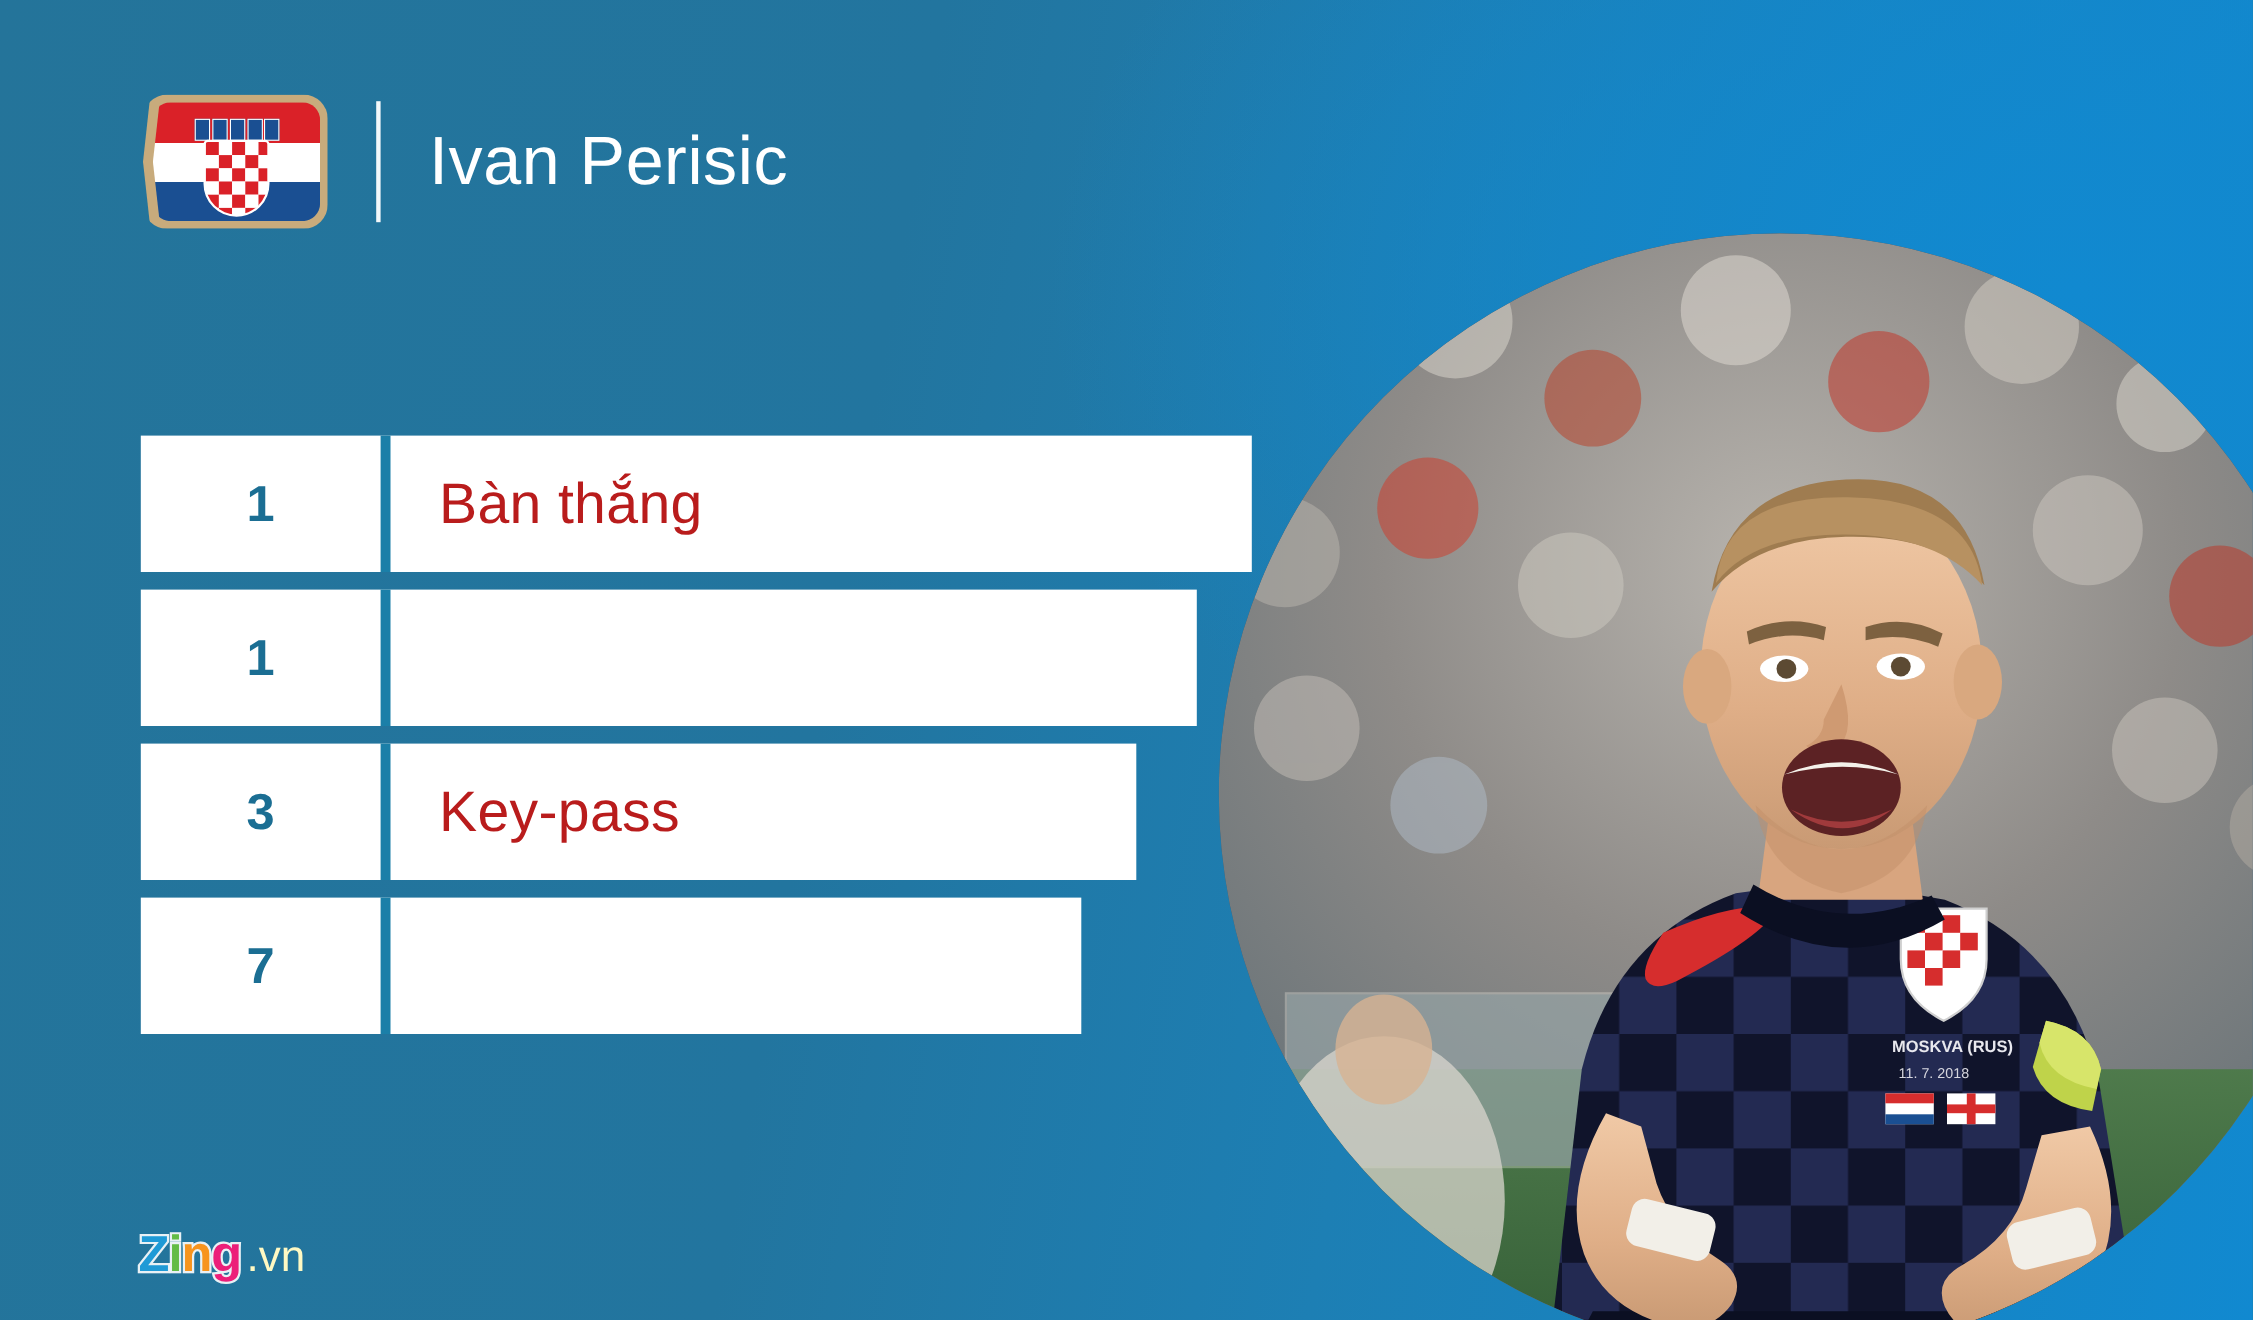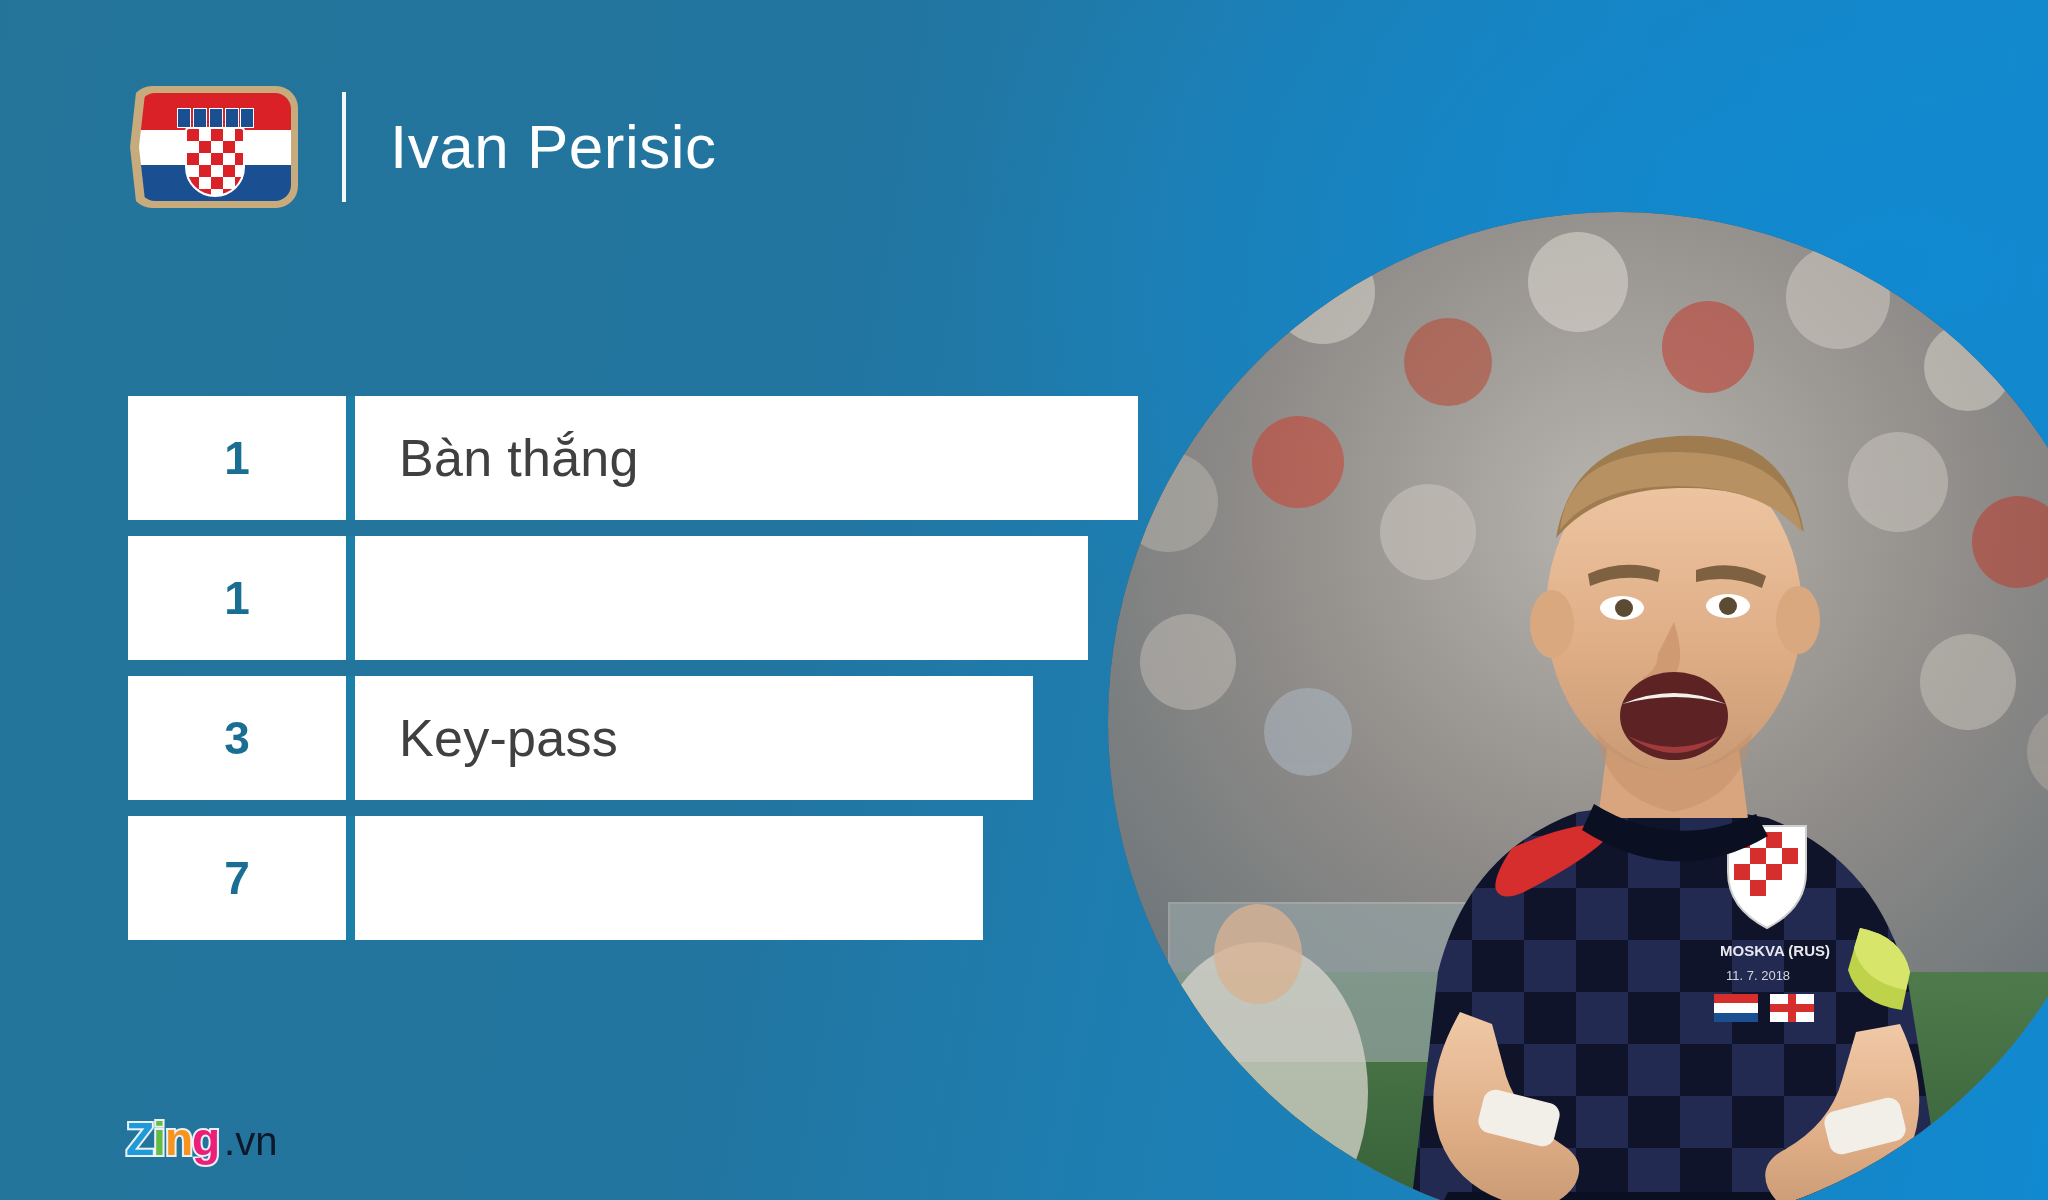--- a/index.html
+++ b/index.html
@@ -84,21 +84,21 @@
     background:#ffffff;
   }
   .stat-value {
     width:218px; flex:none;
     display:flex; align-items:center; justify-content:center;
     font-size:46px; font-weight:700; color:#1b6e93;
     height:100%;
   }
   .stat-sep { width:9px; height:100%; background:#1b7fa8; flex:none; }
   .stat-label {
-    padding-left:44px; font-size:52px; font-weight:300; color:#404040;
+    padding-left:44px; font-size:52px; font-weight:300; color:#b91c1c;
     white-space:nowrap; letter-spacing:.3px;
   }
 
   
   #photo {
     position:absolute; left:1108px; top:212px;
     width:1020px; height:1020px; border-radius:50%;
     overflow:hidden; z-index:6;
     background:#4d6676;
   }
@@ -107,21 +107,21 @@
   
   #logo {
     position:absolute; left:126px; top:1112px; z-index:7;
     display:flex; align-items:baseline;
     font-size:46px; font-weight:700; letter-spacing:-1px;
   }
   #logo .lz { color:#1f9ad6; }
   #logo .li { color:#63bc46; }
   #logo .ln { color:#f7941e; }
   #logo .lg { color:#ec1e79; }
-  #logo .lvn { color:#0f172a; font-weight:400; font-size:40px; margin-left:5px; letter-spacing:0; }
+  #logo .lvn { color:#fef9c3; font-weight:400; font-size:40px; margin-left:5px; letter-spacing:0; }
   #logo .stroked {
     -webkit-text-stroke:4px rgba(255,255,255,.9);
     paint-order:stroke fill;
   }
 </style>
 </head>
 <body>
 
 <div id="bg"></div>
 

